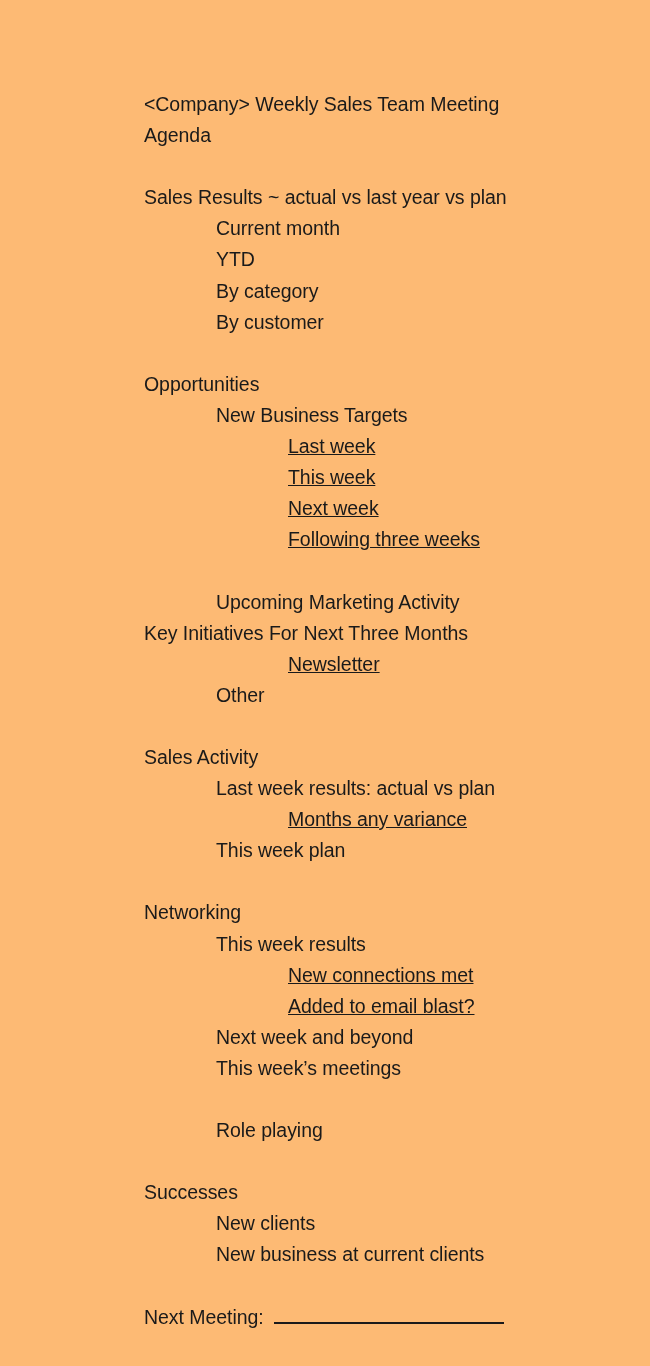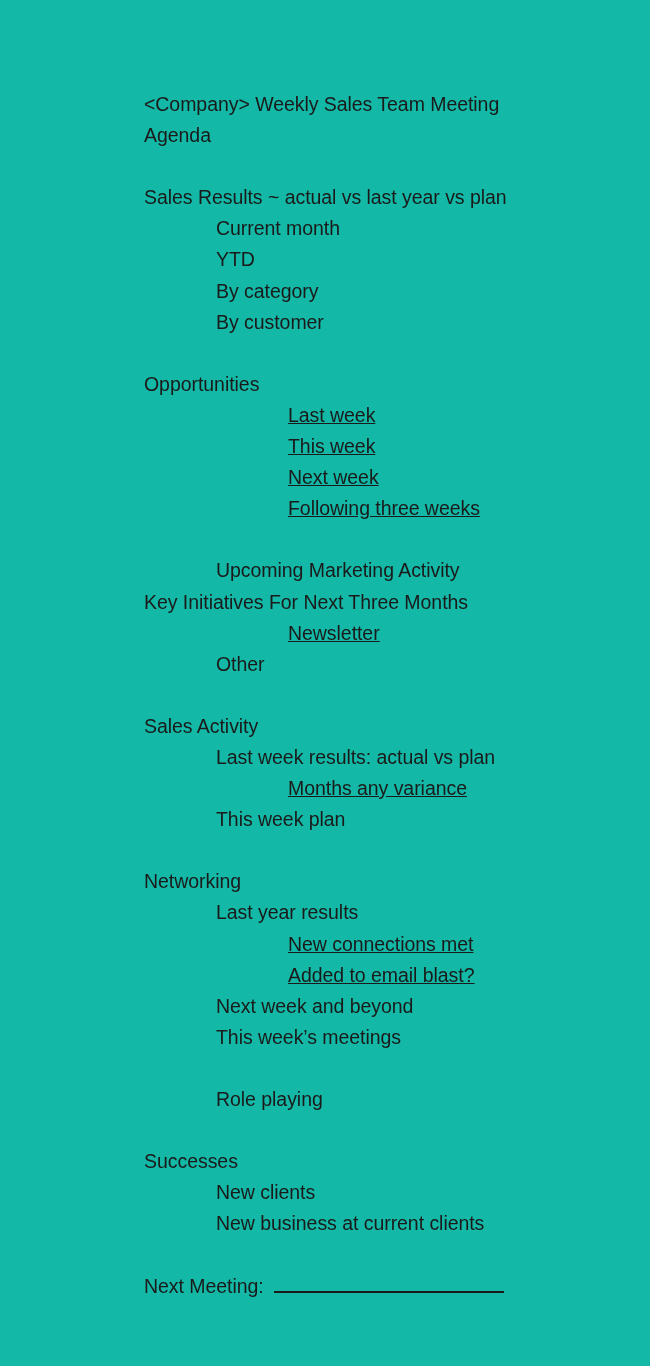--- a/index.html
+++ b/index.html
@@ -16,21 +16,21 @@
     color: #1a1a1a;
     -webkit-font-smoothing: antialiased;
   }
 
   #doc-page {
     position: absolute;
     left: 0;
     top: 0;
     width: 650px;
     height: 1366px;
-    background: #14b8a6;
+    background: #fdba74;
   }
 
   #agenda-body {
     position: absolute;
     left: 144px;
     top: 89px;
     width: 480px;
   }
 
   .line {
@@ -79,37 +79,38 @@
       <div class="line lvl0">&lt;Company&gt; Weekly Sales Team Meeting</div>
       <div class="line lvl0">Agenda</div>
       <div class="spacer"></div>
       <div class="line lvl0">Sales Results ~ actual vs last year vs plan</div>
       <div class="line lvl1">Current month</div>
       <div class="line lvl1">YTD</div>
       <div class="line lvl1">By category</div>
       <div class="line lvl1">By customer</div>
       <div class="spacer"></div>
       <div class="line lvl0">Opportunities</div>
+      <div class="line lvl1">New Business Targets</div>
       <div class="line lvl2">Last week</div>
       <div class="line lvl2">This week</div>
       <div class="line lvl2">Next week</div>
       <div class="line lvl2">Following three weeks</div>
       <div class="spacer"></div>
       <div class="line lvl1">Upcoming Marketing Activity</div>
       <div class="line lvl0">Key Initiatives For Next Three Months</div>
       <div class="line lvl2">Newsletter</div>
       <div class="line lvl1">Other</div>
       <div class="spacer"></div>
       <div class="line lvl0">Sales Activity</div>
       <div class="line lvl1">Last week results: actual vs plan</div>
       <div class="line lvl2">Months any variance</div>
       <div class="line lvl1">This week plan</div>
       <div class="spacer"></div>
       <div class="line lvl0">Networking</div>
-      <div class="line lvl1">Last year results</div>
+      <div class="line lvl1">This week results</div>
       <div class="line lvl2">New connections met</div>
       <div class="line lvl2">Added to email blast?</div>
       <div class="line lvl1">Next week and beyond</div>
       <div class="line lvl1">This week’s meetings</div>
       <div class="spacer"></div>
       <div class="line lvl1">Role playing</div>
       <div class="spacer"></div>
       <div class="line lvl0">Successes</div>
       <div class="line lvl1">New clients</div>
       <div class="line lvl1">New business at current clients</div>

